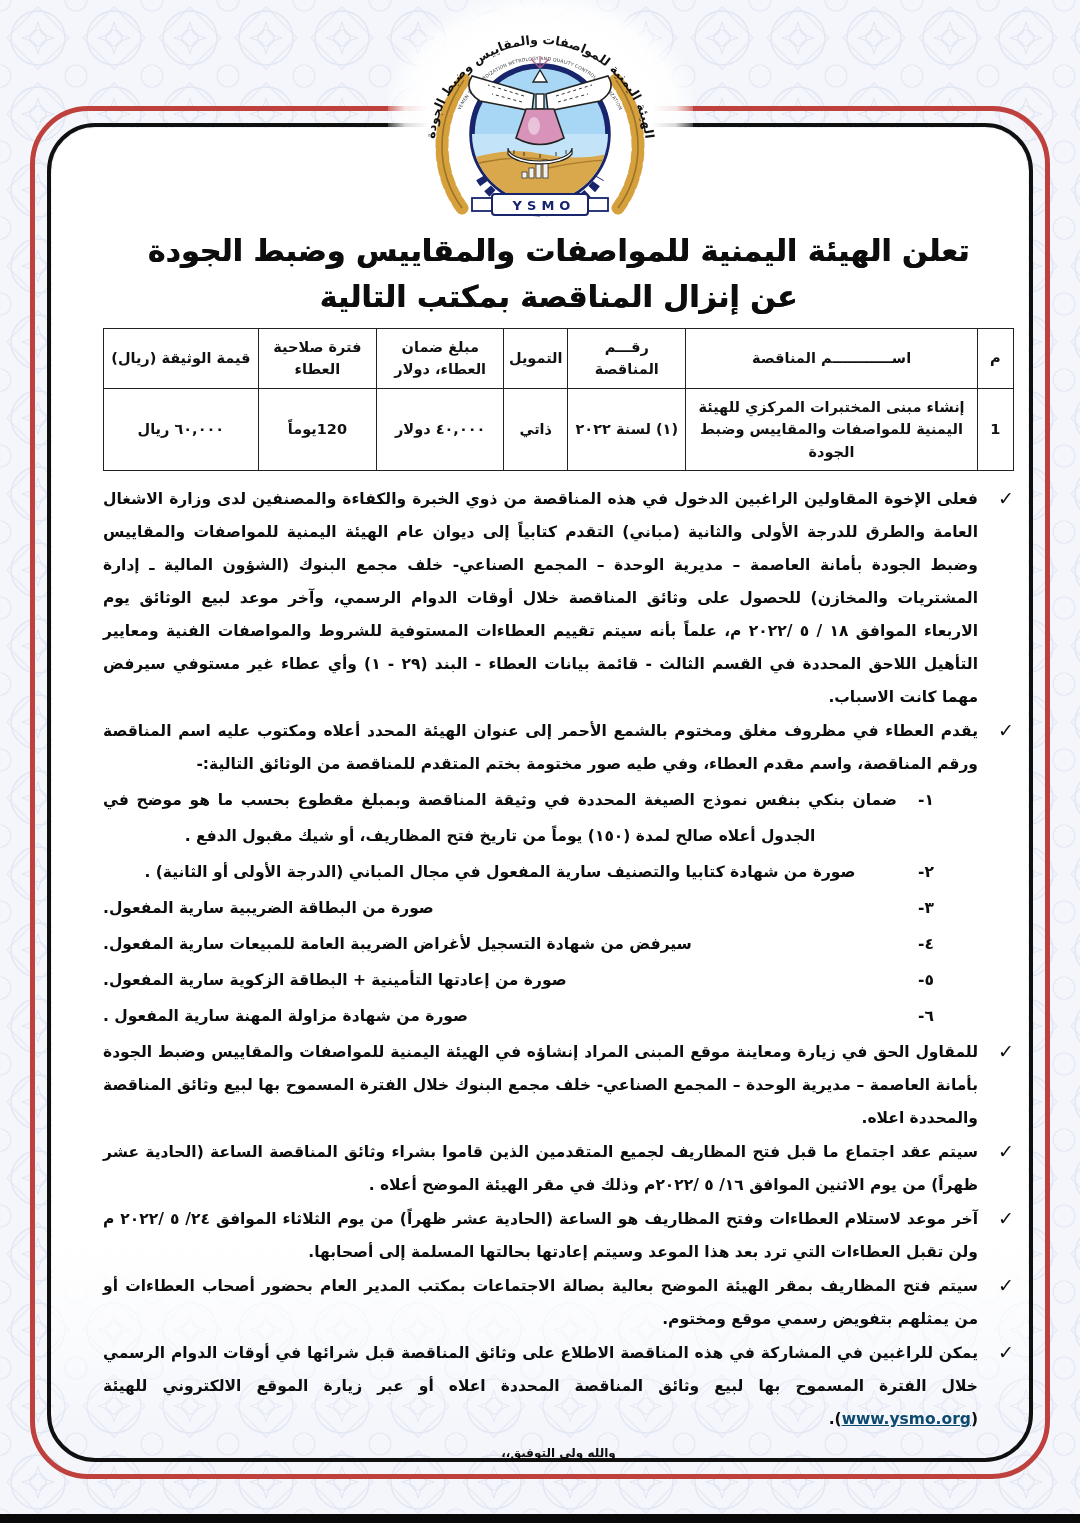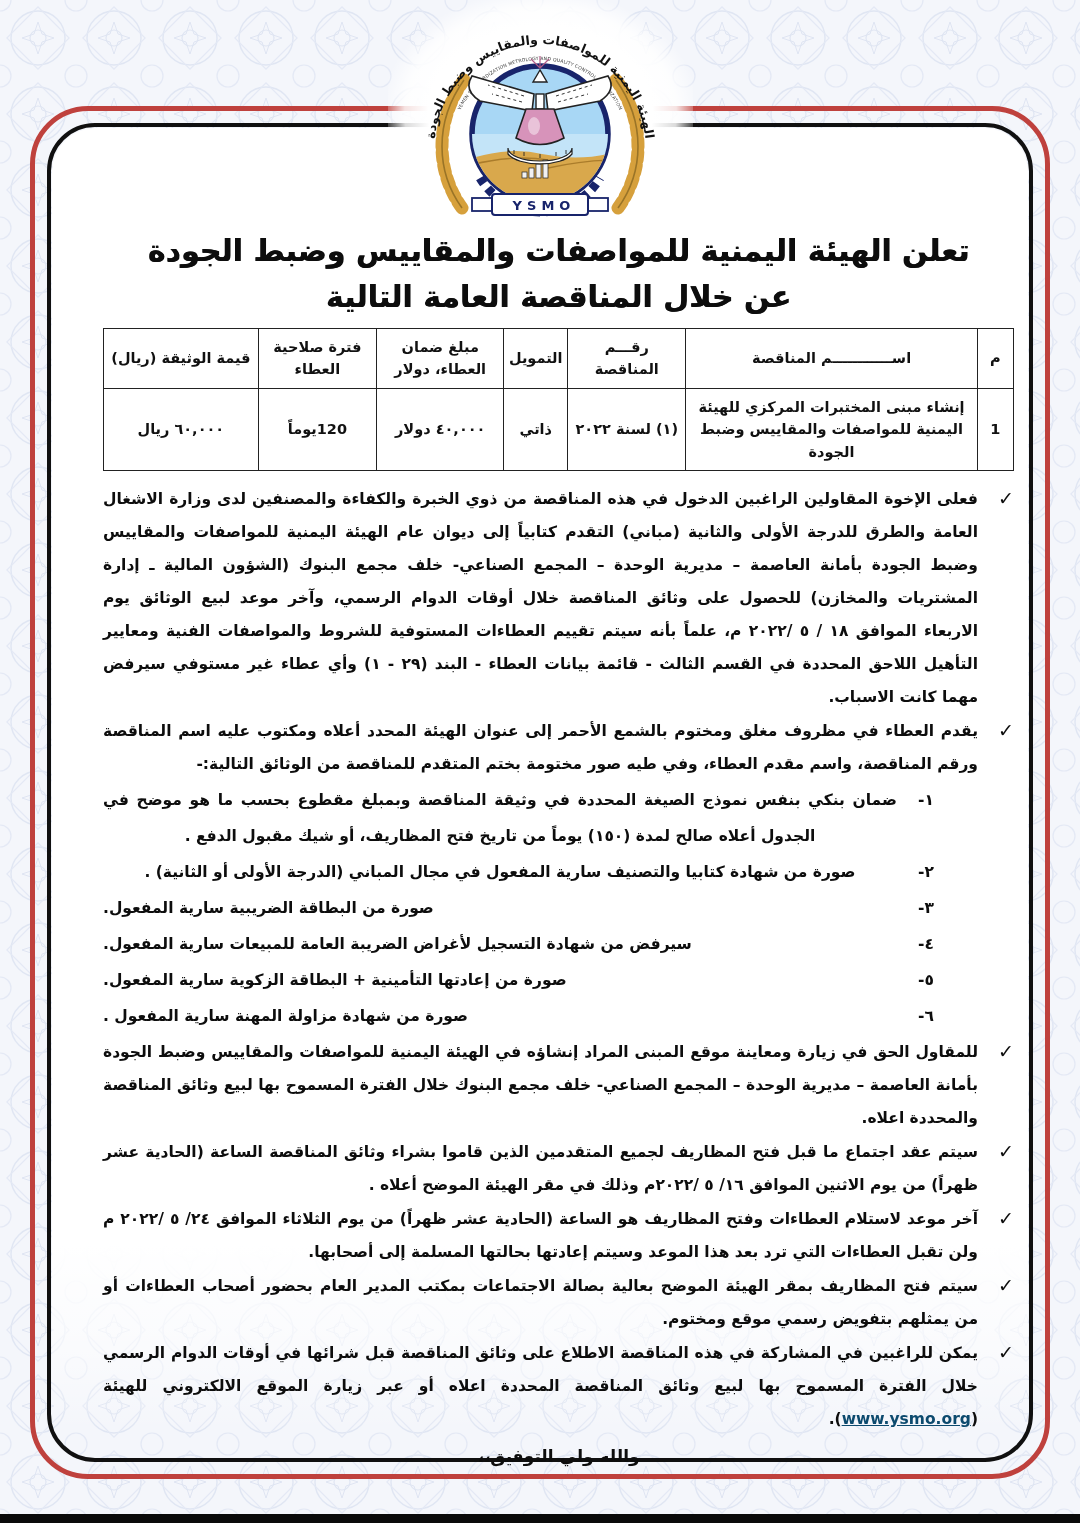--- a/index.html
+++ b/index.html
@@ -53,21 +53,21 @@
     flex:none;width:30px;font-size:19px;line-height:33px;text-align:right;
     transform:translateY(-1px);
   }
   .bullet p{flex:1;margin:0;text-align:justify;}
   .docs{margin:0 80px 2px 0;}
   .doc{display:flex;gap:9px;line-height:36px;}
   .doc-num{flex:none;width:28px;text-align:right;}
   .doc p{flex:1;margin:0;text-align:left;}
   .doc.wrapper-just p{text-align:justify;text-align-last:center;}
   a.site-link{color:#0c4a6e;text-decoration:underline;font-weight:bold;cursor:pointer;}
-  .closing{text-align:center;font-weight:bold;font-size:17px;margin-top:10px;}
+  .closing{text-align:center;font-weight:bold;font-size:12px;margin-top:10px;}
   .bottom-bar{position:absolute;left:0;right:0;bottom:0;height:9px;background:#0a0a0a;z-index:5;}
 </style>
 </head>
 <body>
 
 <svg class="bg-pattern" xmlns="http://www.w3.org/2000/svg">
   <defs>
     <pattern id="lat" width="76" height="76" patternUnits="userSpaceOnUse">
       <rect width="76" height="76" fill="#f4f6fb"></rect>
       <circle cx="38" cy="38" r="27" fill="none" stroke="#e0e6f3" stroke-width="1.4"></circle>
@@ -156,21 +156,21 @@
     <rect x="178" y="188" width="22" height="13" fill="#ffffff" stroke="#18246b" stroke-width="1.8"></rect>
     <rect x="84" y="184" width="96" height="21" rx="3" fill="#ffffff" stroke="#18246b" stroke-width="2"></rect>
     <text x="136" y="200" text-anchor="middle" font-family="DejaVu Sans, sans-serif" font-size="13" font-weight="bold" letter-spacing="5" fill="#18246b">YSMO</text>
   </g>
 </svg>
 
 <div class="content">
 
   <h1 class="doc-title">
     <span>تعلن الهيئة اليمنية للمواصفات والمقاييس وضبط الجودة</span><br>
-    <span>عن خلال المناقصة العامة التالية</span>
+    <span>عن إنزال المناقصة بمكتب التالية</span>
   </h1>
 
   <table class="tender">
     <colgroup>
       <col class="c-num">
         <col class="c-name">
         <col class="c-tno">
         <col class="c-fund">
       <col class="c-guar">
         <col class="c-valid">

